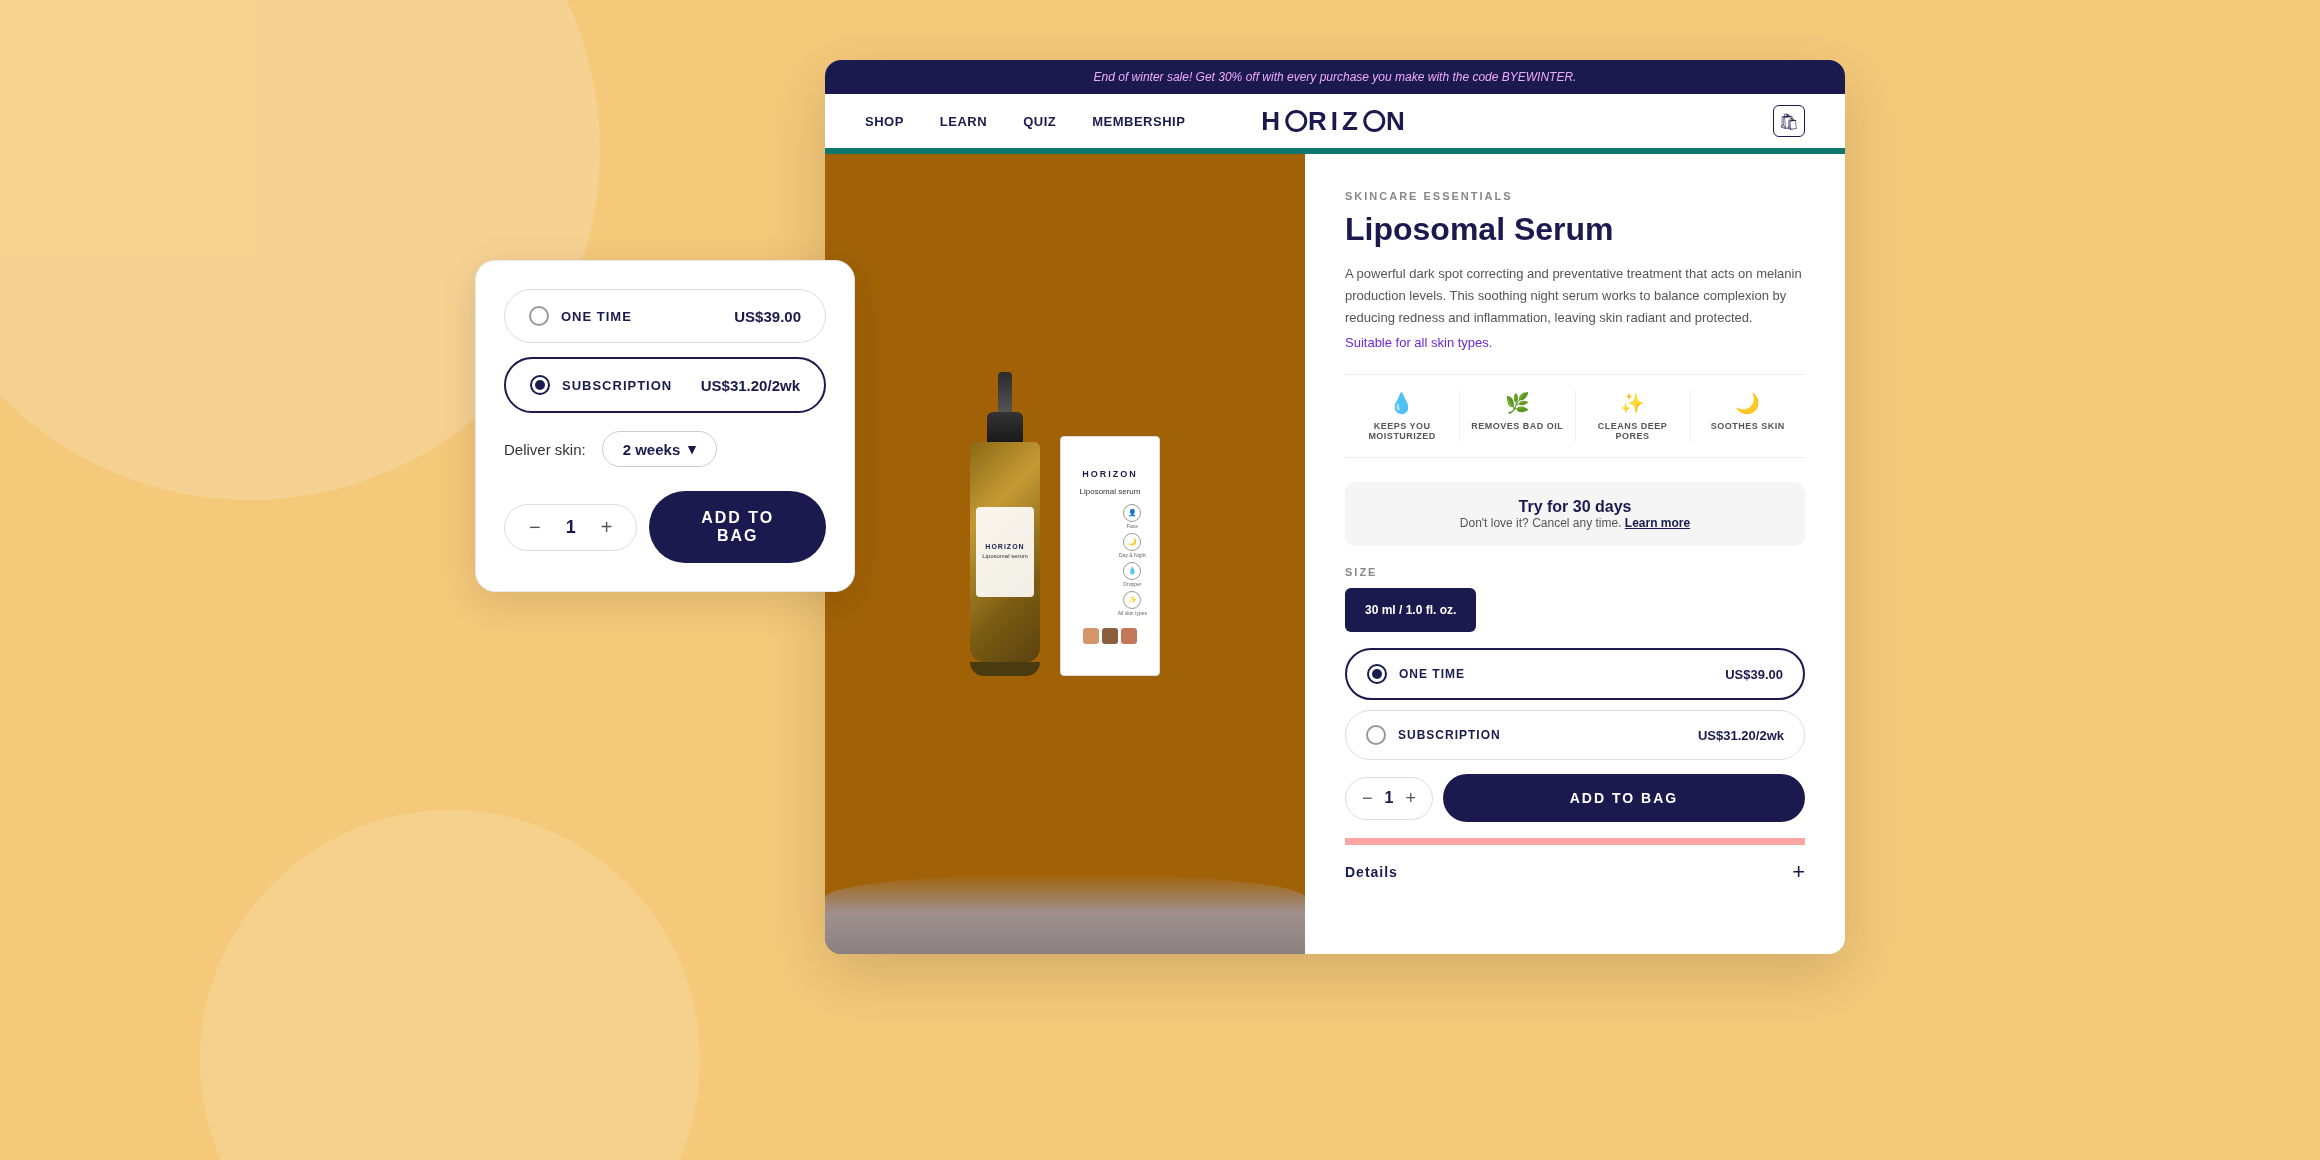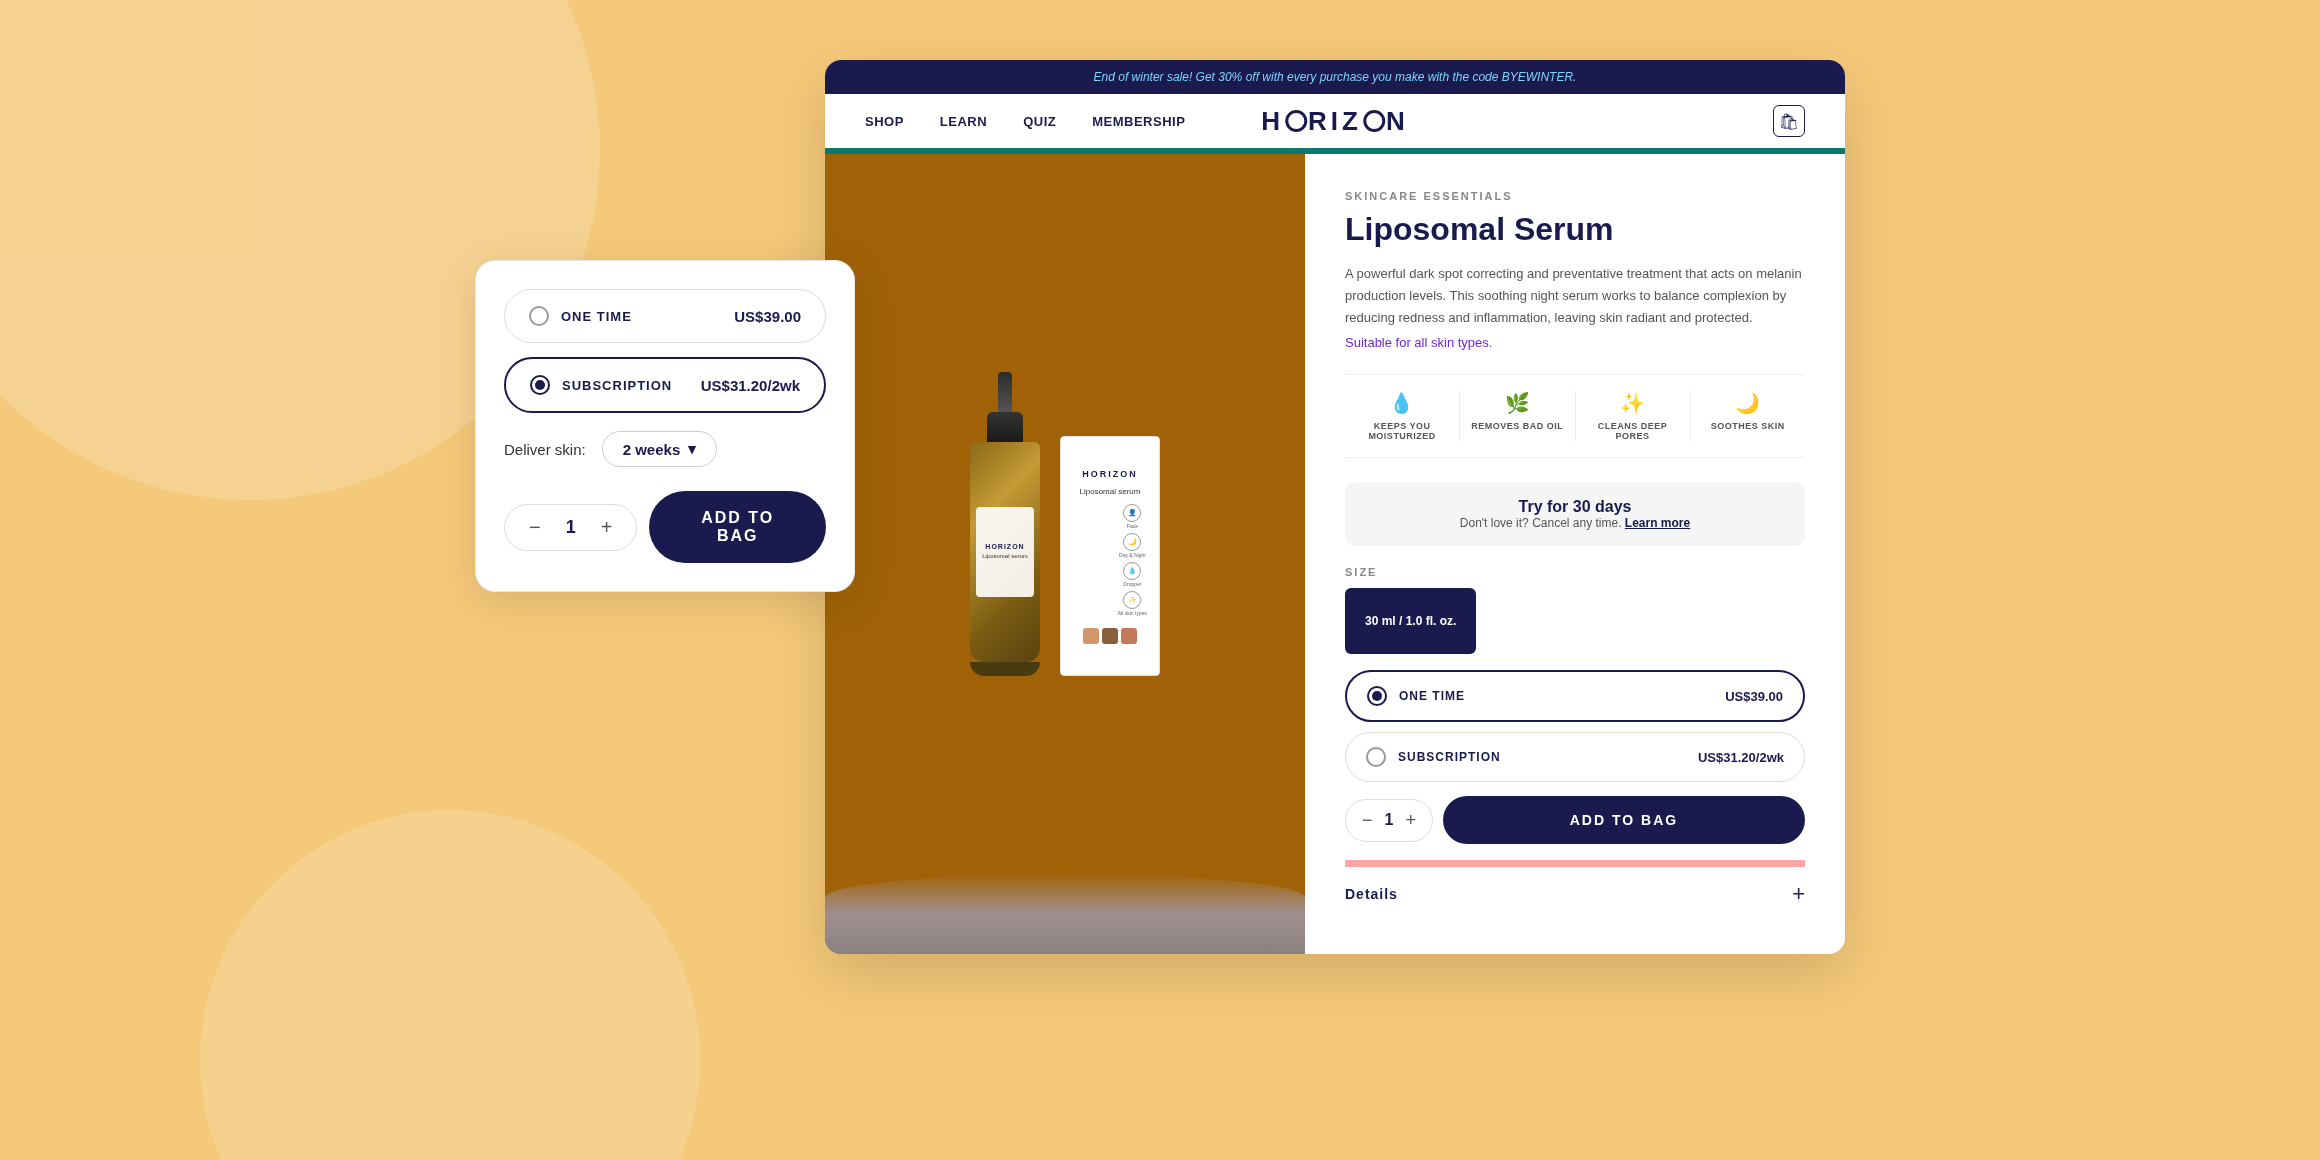--- a/index.html
+++ b/index.html
@@ -192,21 +192,21 @@
       border-radius: 16px;
       overflow: hidden;
       width: 1020px;
       box-shadow: 0 20px 60px rgba(0,0,0,0.15);
       flex-shrink: 0;
     }
 
     
     .announcement-bar {
       background: #1a1a4e;
-      color: #7dd3fc;
+      color: #f0abfc;
       text-align: center;
       padding: 10px 20px;
       font-size: 12px;
       font-style: italic;
     }
 
     
     .navbar {
       display: flex;
       align-items: center;
@@ -525,21 +525,21 @@
       letter-spacing: 2px;
       color: #888;
       text-transform: uppercase;
       margin-bottom: 10px;
     }
     .size-btn {
       background: #1a1a4e;
       color: white;
       border: none;
       border-radius: 6px;
-      padding: 26px 20px;
+      padding: 15px 20px;
       font-size: 12px;
       font-weight: 600;
       cursor: pointer;
       margin-bottom: 16px;
     }
 
     
     .purchase-option {
       width: 100%;
       border: 1.5px solid #ddd;

